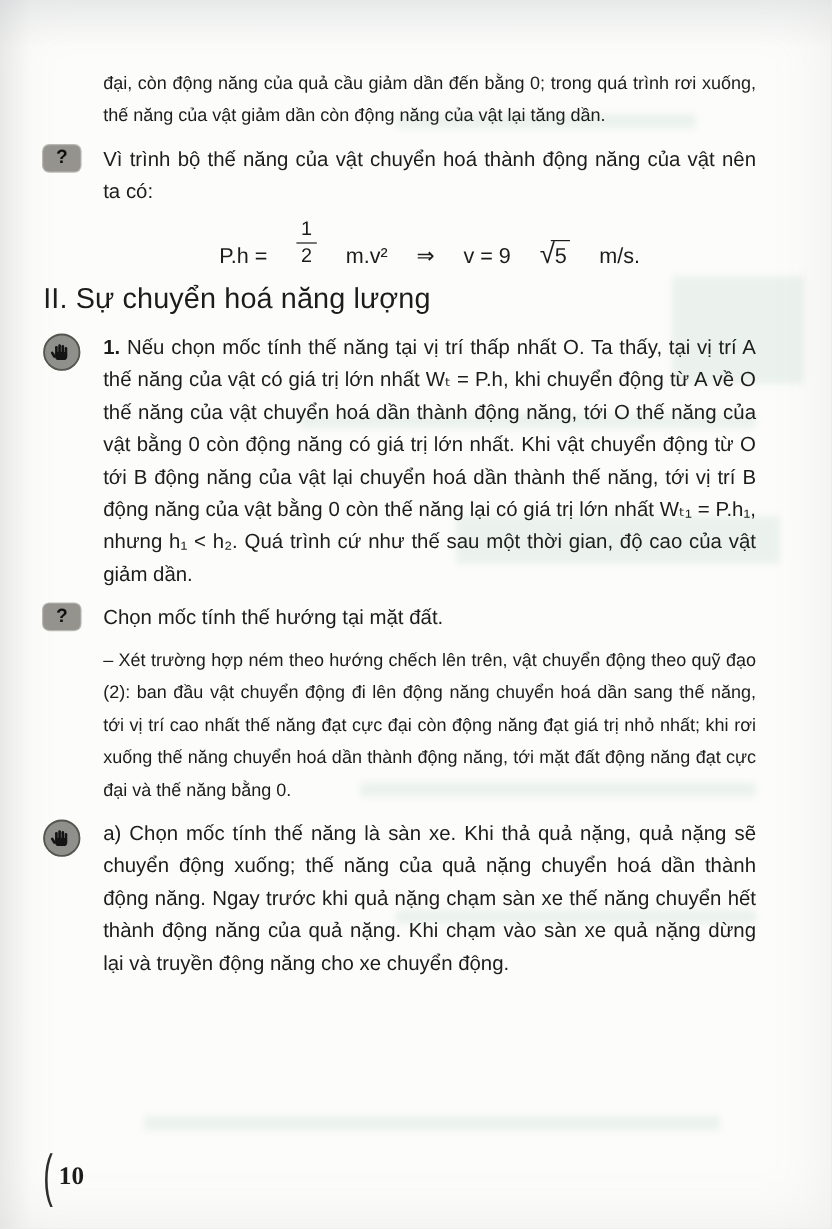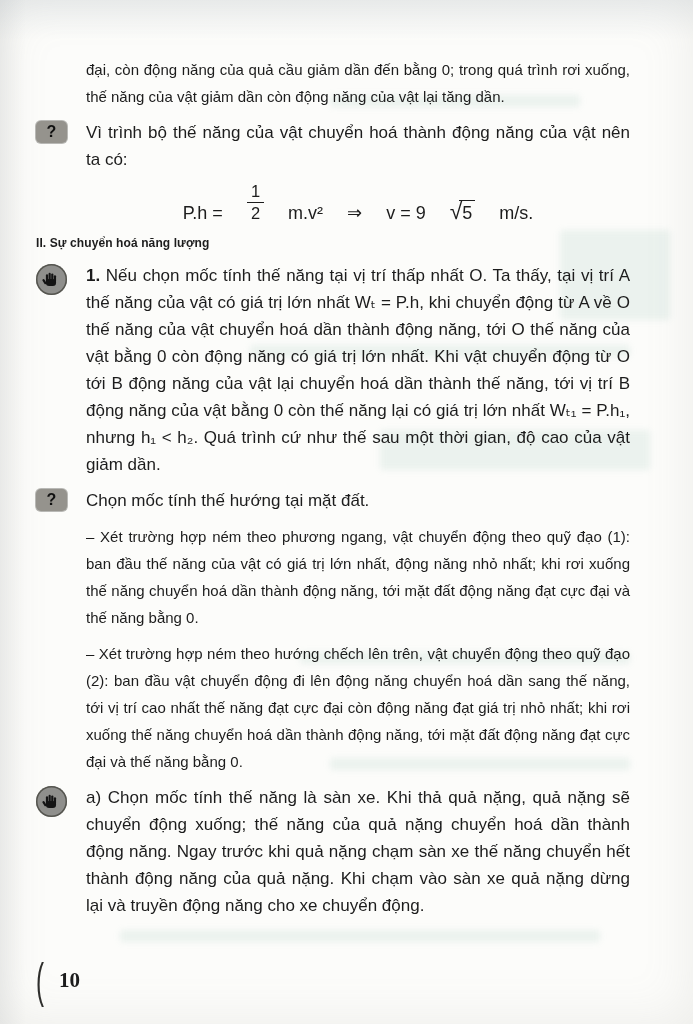--- a/index.html
+++ b/index.html
@@ -35,38 +35,38 @@
     content:""; position:absolute; right:-6px; bottom:1px;
     border:7px solid transparent; border-left-color:#95938d; border-bottom-width:0;
   }
 
   .hand-badge {
     display:inline-flex; width:31px; height:31px; border-radius:50%;
     background:#8f8f8c; align-items:center; justify-content:center;
     box-shadow:0 0 0 1.5px #55554f inset;
   }
 
-  .section-heading { font-size:12px; font-weight:bold; margin:4px 0 12px 0; letter-spacing:.1px; }
+  .section-heading { font-size:24px; font-weight:normal; margin:4px 0 12px 0; letter-spacing:.1px; }
 
   .formula { text-align:center; margin:4px 0 12px 50px; font-size:18px; }
   .formula .row { display:inline-flex; align-items:flex-end; gap:24px; }
 
   .frac { display:inline-flex; flex-direction:column; text-align:center; font-size:16.5px; line-height:1.18; }
   .frac .num { border-bottom:1.6px solid #1c1c1c; padding:0 4px 1px; display:block; }
   .frac .den { padding-top:1px; display:block; }
 
   .sqrt-simple { display:inline-flex; align-items:flex-start; }
   .sqrt-simple .sign { font-size:23px; line-height:1; margin-right:-3px; font-weight:400; }
   .sqrt-simple .arg { border-top:1.8px solid #1c1c1c; padding:2px 3px 0; }
 
   .bold { font-weight:bold; }
 
   .page-number-wrap { position:absolute; left:32px; bottom:24px; display:flex; align-items:center; }
   .bracket { font-size:48px; font-weight:300; color:#2e2e2c; transform:scaleX(.5); line-height:.8; }
-  .pagenum { font-family:"Liberation Serif","DejaVu Serif",serif; font-weight:bold; font-size:21px; margin-left:11px; }
+  .pagenum { font-family:"Liberation Serif","DejaVu Serif",serif; font-weight:bold; font-size:21px; margin-left:1px; }
 </style>
 </head>
 <body>
 
 <div class="page">
 
   <div class="showthrough" style="left:330px; top:95px;  width:250px; height:12px;"></div>
   <div class="showthrough" style="left:560px; top:230px; width:110px; height:90px;"></div>
   <div class="showthrough" style="left:250px; top:345px; width:380px; height:12px;"></div>
   <div class="showthrough" style="left:380px; top:430px; width:270px; height:40px;"></div>
@@ -127,21 +127,20 @@
     </div>
 
 
     <div class="icon-row">
       <span class="icon-cell">
         <span class="qbubble">?</span>
       </span>
       <span class="text">Chọn mốc tính thế hướng tại mặt đất.</span>
     </div>
 
-    <p class="body-p">– Xét trường hợp ném theo phương ngang, vật chuyển động theo quỹ đạo (1): ban đầu thế năng của vật có giá trị lớn nhất, động năng nhỏ nhất; khi rơi xuống thế năng chuyển hoá dần thành động năng, tới mặt đất động năng đạt cực đại và thế năng bằng 0.</p>
 
     <p class="body-p">– Xét trường hợp ném theo hướng chếch lên trên, vật chuyển động theo quỹ đạo (2): ban đầu vật chuyển động đi lên động năng chuyển hoá dần sang thế năng, tới vị trí cao nhất thế năng đạt cực đại còn động năng đạt giá trị nhỏ nhất; khi rơi xuống thế năng chuyển hoá dần thành động năng, tới mặt đất động năng đạt cực đại và thế năng bằng 0.</p>
 
     <div class="icon-row">
       <span class="icon-cell">
         <span class="hand-badge">
           <svg width="19" height="19" viewBox="0 0 20 20" aria-hidden="true">
             <g fill="#141414">
               <rect x="4.1" y="4.6" width="2.3" height="8" rx="1.15"></rect>
               <rect x="6.9" y="3.0" width="2.3" height="9.5" rx="1.15"></rect>

